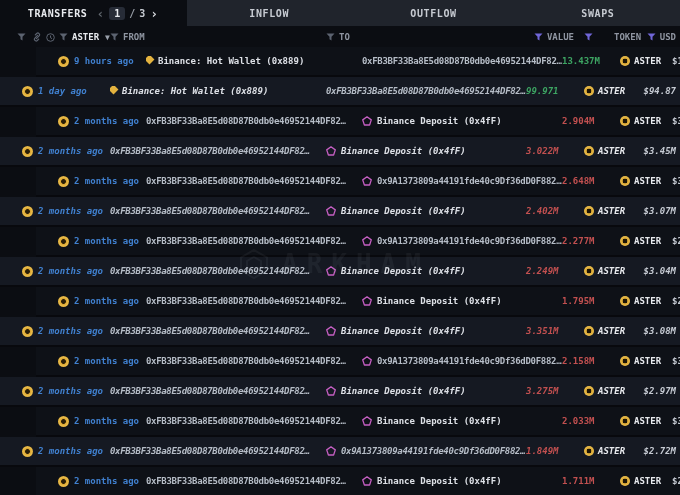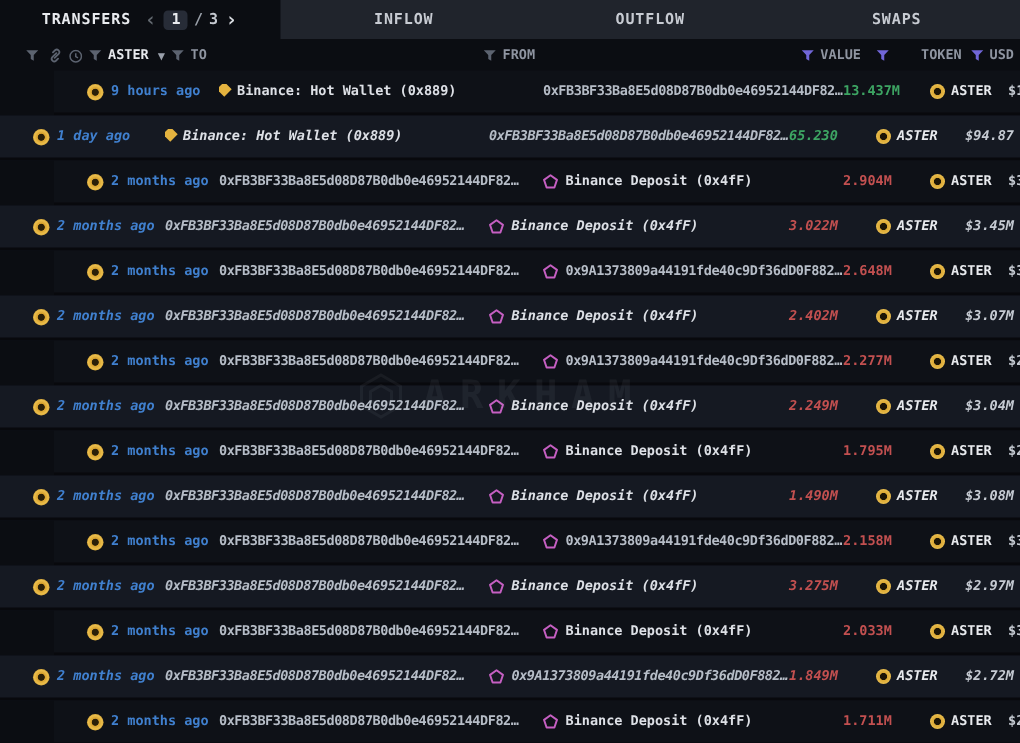--- a/index.html
+++ b/index.html
@@ -133,35 +133,35 @@
         </svg>
       </span>
       <span class="icon-btn">
           <svg width="9" height="8" viewBox="0 0 9 8">
             <path d="M0.5 0.5 h8 l-3 3.2 v3.8 l-2 -1.2 v-2.6 Z" fill="#5c6370"></path>
           </svg>
         </span>
       <span class="h-label bright">ASTER</span>
       <span class="caret">▼</span>
     </div>
+    <div class="hcell">
+      <span class="icon-btn">
+          <svg width="9" height="8" viewBox="0 0 9 8">
+            <path d="M0.5 0.5 h8 l-3 3.2 v3.8 l-2 -1.2 v-2.6 Z" fill="#5c6370"></path>
+          </svg>
+        </span>
+      <span class="h-label">FROM</span>
+    </div>
     <div class="hcell h-to">
       <span class="icon-btn">
           <svg width="9" height="8" viewBox="0 0 9 8">
             <path d="M0.5 0.5 h8 l-3 3.2 v3.8 l-2 -1.2 v-2.6 Z" fill="#5c6370"></path>
           </svg>
         </span>
       <span class="h-label">TO</span>
-    </div>
-    <div class="hcell">
-      <span class="icon-btn">
-          <svg width="9" height="8" viewBox="0 0 9 8">
-            <path d="M0.5 0.5 h8 l-3 3.2 v3.8 l-2 -1.2 v-2.6 Z" fill="#5c6370"></path>
-          </svg>
-        </span>
-      <span class="h-label">FROM</span>
     </div>
     <div class="hcell right">
       <span class="icon-btn">
           <svg width="9" height="8" viewBox="0 0 9 8">
             <path d="M0.5 0.5 h8 l-3 3.2 v3.8 l-2 -1.2 v-2.6 Z" fill="#7166d8"></path>
           </svg>
         </span>
       <span class="h-label">VALUE</span>
     </div>
     <div class="hcell h-token">
@@ -209,21 +209,21 @@
         </div>
     <div class="cell c-time">1 day ago</div>
     <div class="cell c-from">
       <span class="diamond"></span>
       <span class="from-text txt-entity">Binance: Hot Wallet (0x889)</span>
     </div>
     <div class="cell c-to">
 
       <span class="to-text txt-addr">0xFB3BF33Ba8E5d08D87B0db0e46952144DF82…</span>
     </div>
-    <div class="cell c-value val-in">65.230</div>
+    <div class="cell c-value val-in">99.971</div>
     <div class="cell c-token">
       <span class="token-icon"></span>
       <span>ASTER</span>
     </div>
     <div class="cell c-usd">$94.87</div>
   </div>
       <div class="gridrow row odd">
     <div class="cell c-iconcol">
           <span class="coin"></span>
         </div>
@@ -401,21 +401,21 @@
       <span class="from-text txt-addr">0xFB3BF33Ba8E5d08D87B0db0e46952144DF82…</span>
     </div>
     <div class="cell c-to">
       <span class="pent">
         <svg width="10" height="10" viewBox="0 0 10 10" fill="none" stroke="#c55fc2" stroke-width="1.3" stroke-linejoin="round">
           <path d="M5 0.8 L9.3 3.9 L7.6 9 H2.4 L0.7 3.9 Z"></path>
         </svg>
       </span>
       <span class="to-text txt-entity">Binance Deposit (0x4fF)</span>
     </div>
-    <div class="cell c-value val-out">1.490M</div>
+    <div class="cell c-value val-out">3.351M</div>
     <div class="cell c-token">
       <span class="token-icon"></span>
       <span>ASTER</span>
     </div>
     <div class="cell c-usd">$3.08M</div>
   </div>
       <div class="gridrow row odd">
     <div class="cell c-iconcol">
           <span class="coin"></span>
         </div>

